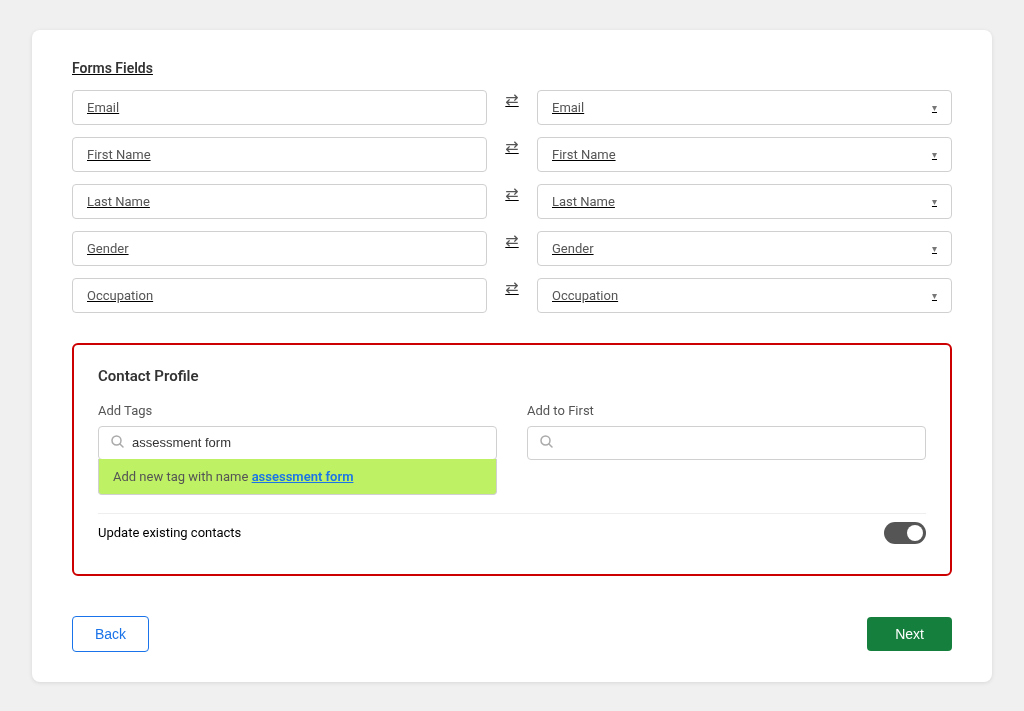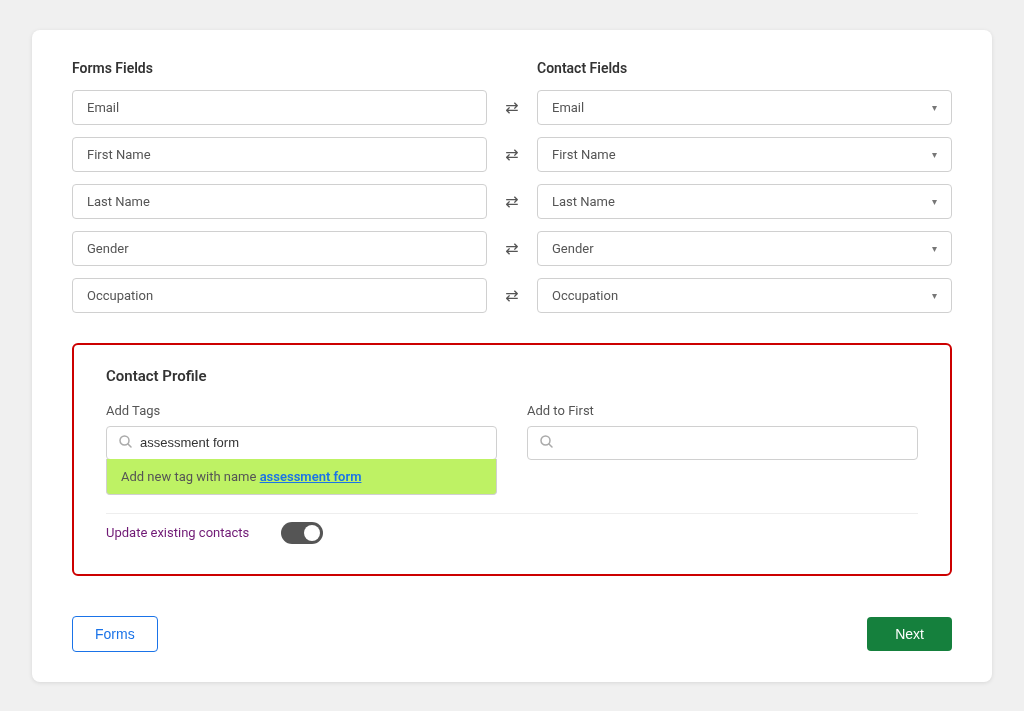--- a/index.html
+++ b/index.html
@@ -16,20 +16,21 @@
       background: #ffffff;
       border-radius: 8px;
       width: 960px;
       padding: 30px 40px 30px 40px;
       box-shadow: 0 1px 4px rgba(0,0,0,0.1);
     }
 
     
     .field-mapping {
       margin-bottom: 30px;
+      text-decoration: underline;
     }
     .field-headers {
       display: flex;
       align-items: center;
       margin-bottom: 14px;
     }
     .field-header-left {
       flex: 1;
       font-weight: 600;
       font-size: 14px;
@@ -41,21 +42,21 @@
     }
     .field-header-right {
       flex: 1;
       font-weight: 600;
       font-size: 14px;
       color: #333;
     }
 
     .field-row {
       display: flex;
-      align-items: center;
+      align-items: flex-start;
       margin-bottom: 12px;
     }
     .field-box-left {
       flex: 1;
       border: 1px solid #d0d0d0;
       border-radius: 4px;
       padding: 9px 14px;
       font-size: 13px;
       color: #555;
       background: #fff;
@@ -80,21 +81,21 @@
     }
     .chevron-down {
       font-size: 10px;
       color: #777;
     }
 
     
     .contact-profile-section {
       border: 2px solid #cc0000;
       border-radius: 6px;
-      padding: 22px 32px;
+      padding: 22px 24px;
       margin-bottom: 30px;
     }
     .section-title {
       font-size: 15px;
       font-weight: 600;
       color: #333;
       margin-bottom: 18px;
     }
 
     .two-col {
@@ -148,24 +149,24 @@
     .tag-dropdown strong {
       color: #1a73e8;
       font-weight: 600;
       text-decoration: underline;
     }
 
     
     .toggle-row {
       display: flex;
       align-items: center;
-      justify-content: flex-start;
+      justify-content: space-between;
       padding: 8px 0;
       font-size: 13px;
-      color: #701a75;
+      color: #000000;
       border-top: 1px solid #eee;
       gap: 32px;
     }
     .toggle-row:first-of-type {
       margin-top: 8px;
     }
 
     .toggle {
       position: relative;
       width: 42px;
@@ -215,21 +216,20 @@
   </style>
 </head>
 <body>
 
 <div class="page-container">
 
   <div class="field-mapping">
     <div class="field-headers">
       <div class="field-header-left">Forms Fields</div>
       <div class="field-header-arrow"></div>
-      <div class="field-header-right">Contact Fields</div>
     </div>
 
     <div class="field-row">
       <div class="field-box-left">
         <span>Email</span>
       </div>
       <div class="field-arrow">⇄</div>
       <div class="field-select-right">
         <span>Email</span>
         <span class="chevron-down">▾</span>
@@ -317,17 +317,17 @@
 
     <div class="toggle-row">
       <span>Update existing contacts</span>
       <div class="toggle"></div>
     </div>
 
 
   </div>
 
   <div class="bottom-bar">
-    <button class="btn-back">Forms</button>
+    <button class="btn-back">Back</button>
     <button class="btn-next">Next</button>
   </div>
 
 </div>
 
 </body></html>

